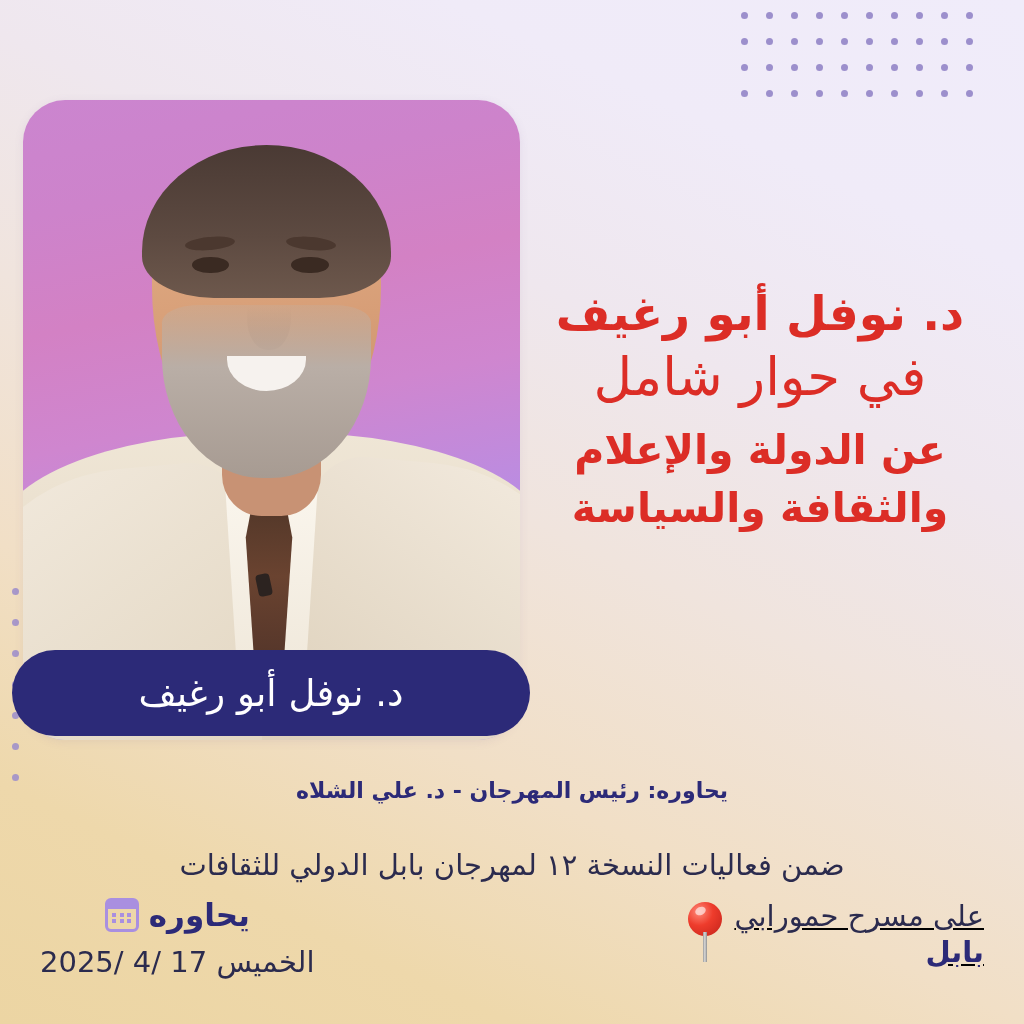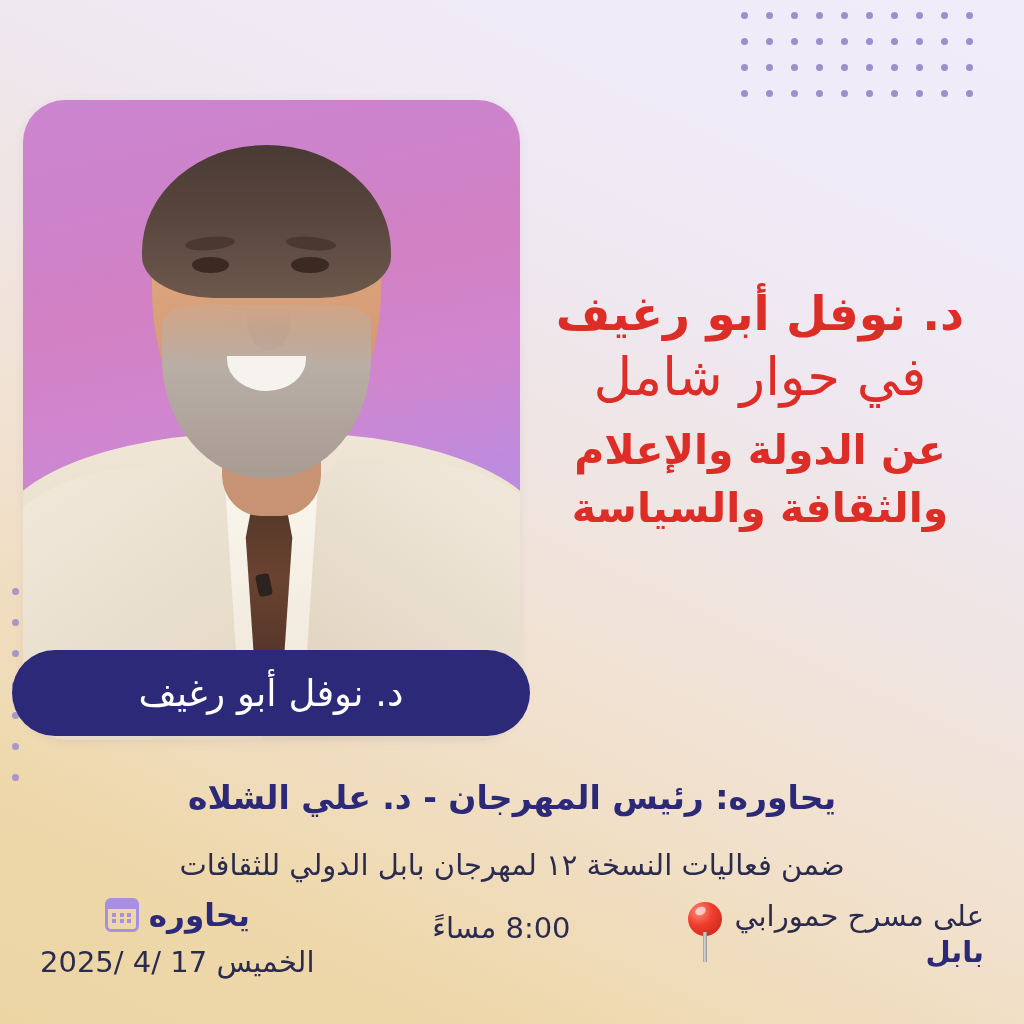--- a/index.html
+++ b/index.html
@@ -259,21 +259,21 @@
   #headline-line-3 { margin-top: 8px; }
 
   
   #moderator-line {
     position: absolute;
     left: 0;
     right: 0;
     top: 778px;
     text-align: center;
     color: #2c2a78;
-    font-size: 33px;
+    font-size: 22px;
     font-weight: 700;
     direction: rtl;
   }
   #festival-line {
     position: absolute;
     left: 0;
     right: 0;
     top: 848px;
     text-align: center;
     color: #2b2b4e;
@@ -323,20 +323,21 @@
     white-space: nowrap;
   }
   .info-value.bold { font-weight: 700; }
 
   
   #info-col-location {
     flex-direction: row-reverse;
     align-items: flex-start;
     gap: 12px;
     min-width: 260px;
+    text-decoration: underline;
   }
   #pin-icon {
     position: relative;
     width: 34px;
     height: 62px;
     flex: 0 0 auto;
     margin-top: 4px;
   }
   #pin-icon .pin-ball {
     position: absolute;
@@ -529,21 +530,20 @@
               <i></i>
               <i></i>
           </span>
         </span>
         <span class="info-title">يحاوره</span>
       </div>
       <div class="info-value">الخميس 17 /4 /2025</div>
     </div>
 
     <div class="info-col" id="info-col-time">
-      <div class="info-value">8:00 مساءً</div>
     </div>
 
     <div class="info-col" id="info-col-location">
       <span id="pin-icon">
         <span class="pin-ball"></span>
         <span class="pin-gloss"></span>
         <span class="pin-needle"></span>
       </span>
       <span id="location-text">
         <span class="info-value">على مسرح حمورابي</span>

